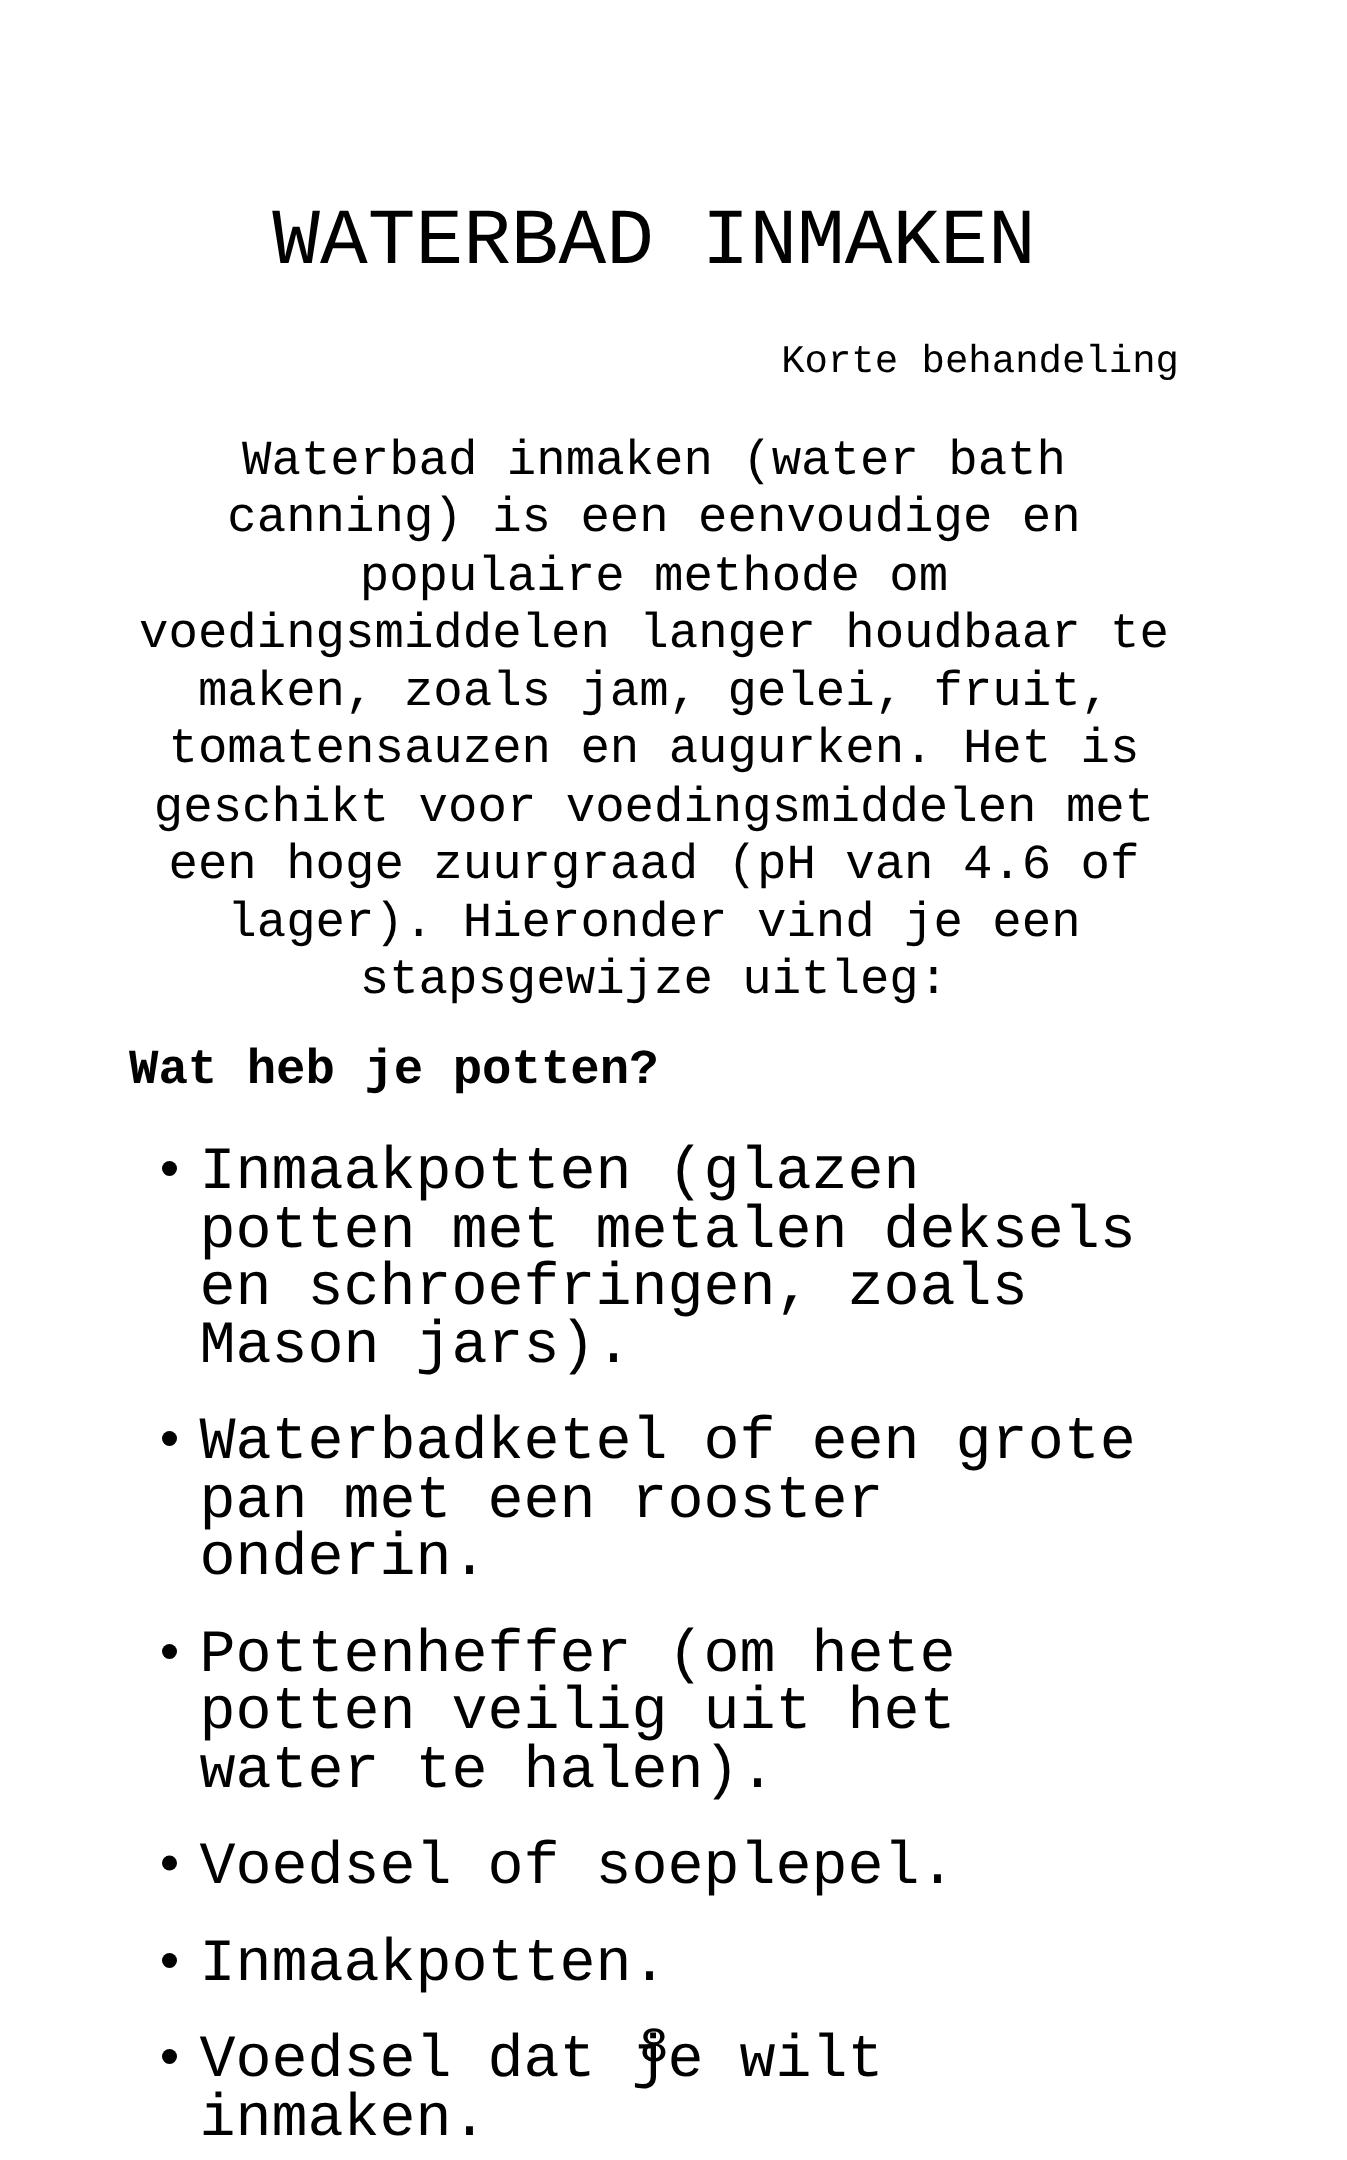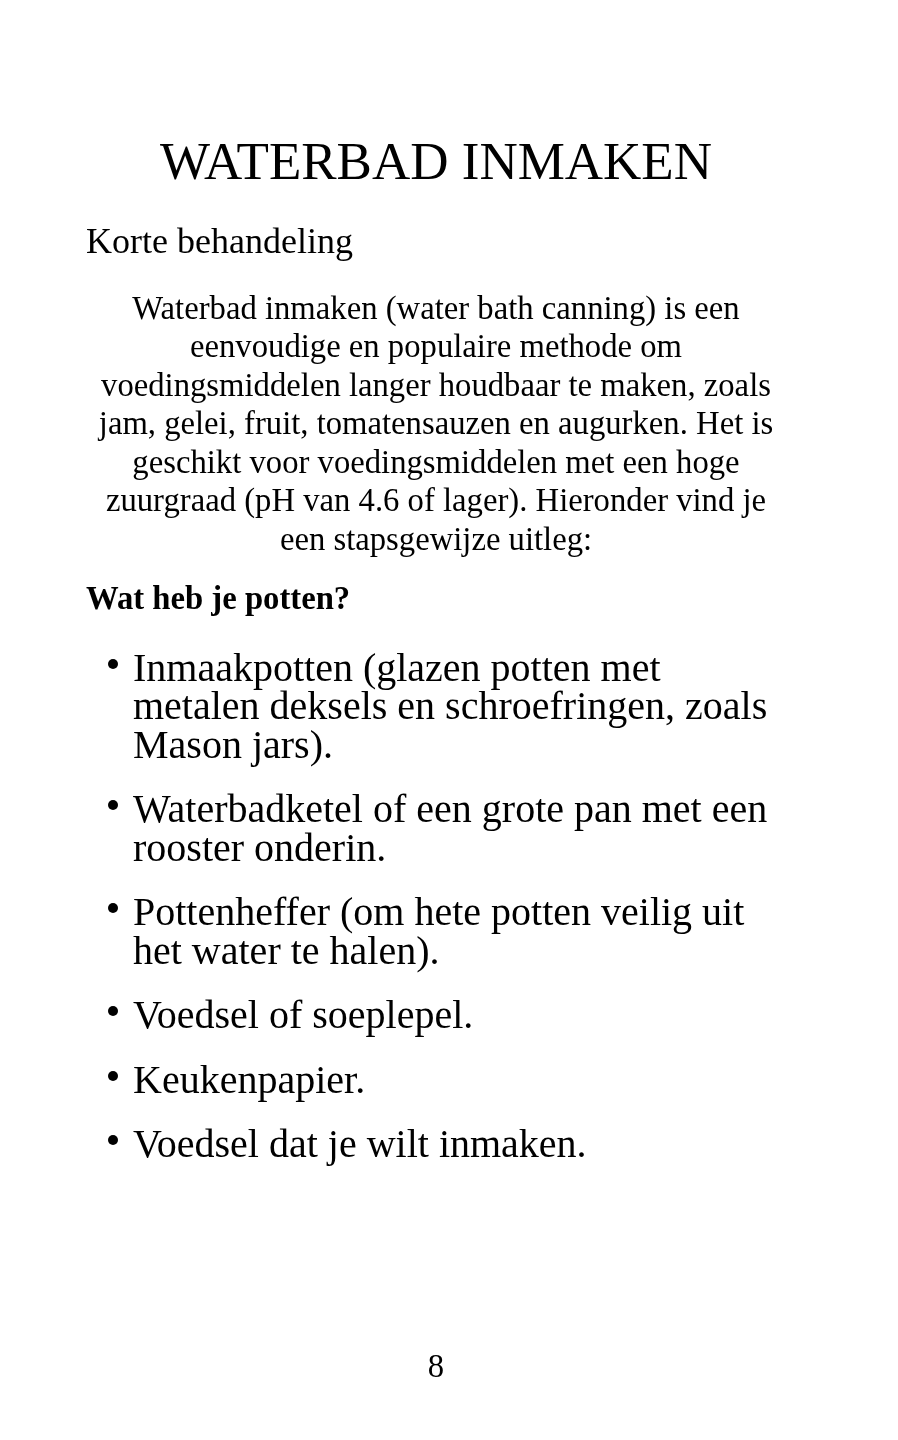--- a/index.html
+++ b/index.html
@@ -6,43 +6,43 @@
     margin: 0;
     padding: 0;
     background: #ffffff;
   }
   .page {
     position: relative;
     width: 898px;
     height: 1440px;
     background: #ffffff;
     overflow: hidden;
-    font-family: Liberation Serif, serif;
+    font-family: Liberation Mono, monospace;
     color: #000000;
   }
   .content {
     position: absolute;
     left: 86px;
     top: 0;
     width: 700px;
   }
   .doc-title {
     margin: 131px 0 0 0;
     font-size: 53px;
     line-height: 61px;
     font-weight: 400;
     text-align: center;
     white-space: nowrap;
   }
   .doc-subtitle {
     margin: 30px 0 16px 0;
-    font-size: 36px;
+    font-size: 26px;
     line-height: 38.5px;
     font-weight: 400;
-    text-align: left;
+    text-align: right;
   }
   .intro {
     margin: 28px 0 0 0;
     font-size: 32.7px;
     line-height: 38.5px;
     text-align: center;
   }
   .section-heading {
     margin: 21px 0 0 0;
     font-size: 32.7px;
@@ -110,21 +110,21 @@
       <li>
         <span class="bullet"></span>
         <span>Pottenheffer (om hete potten veilig uit het water te halen).</span>
       </li>
       <li>
         <span class="bullet"></span>
         <span>Voedsel of soeplepel.</span>
       </li>
       <li>
         <span class="bullet"></span>
-        <span>Keukenpapier.</span>
+        <span>Inmaakpotten.</span>
       </li>
       <li>
         <span class="bullet"></span>
         <span>Voedsel dat je wilt inmaken.</span>
       </li>
     </ul>
 
   </div>
 
   <div class="page-number">8</div>

